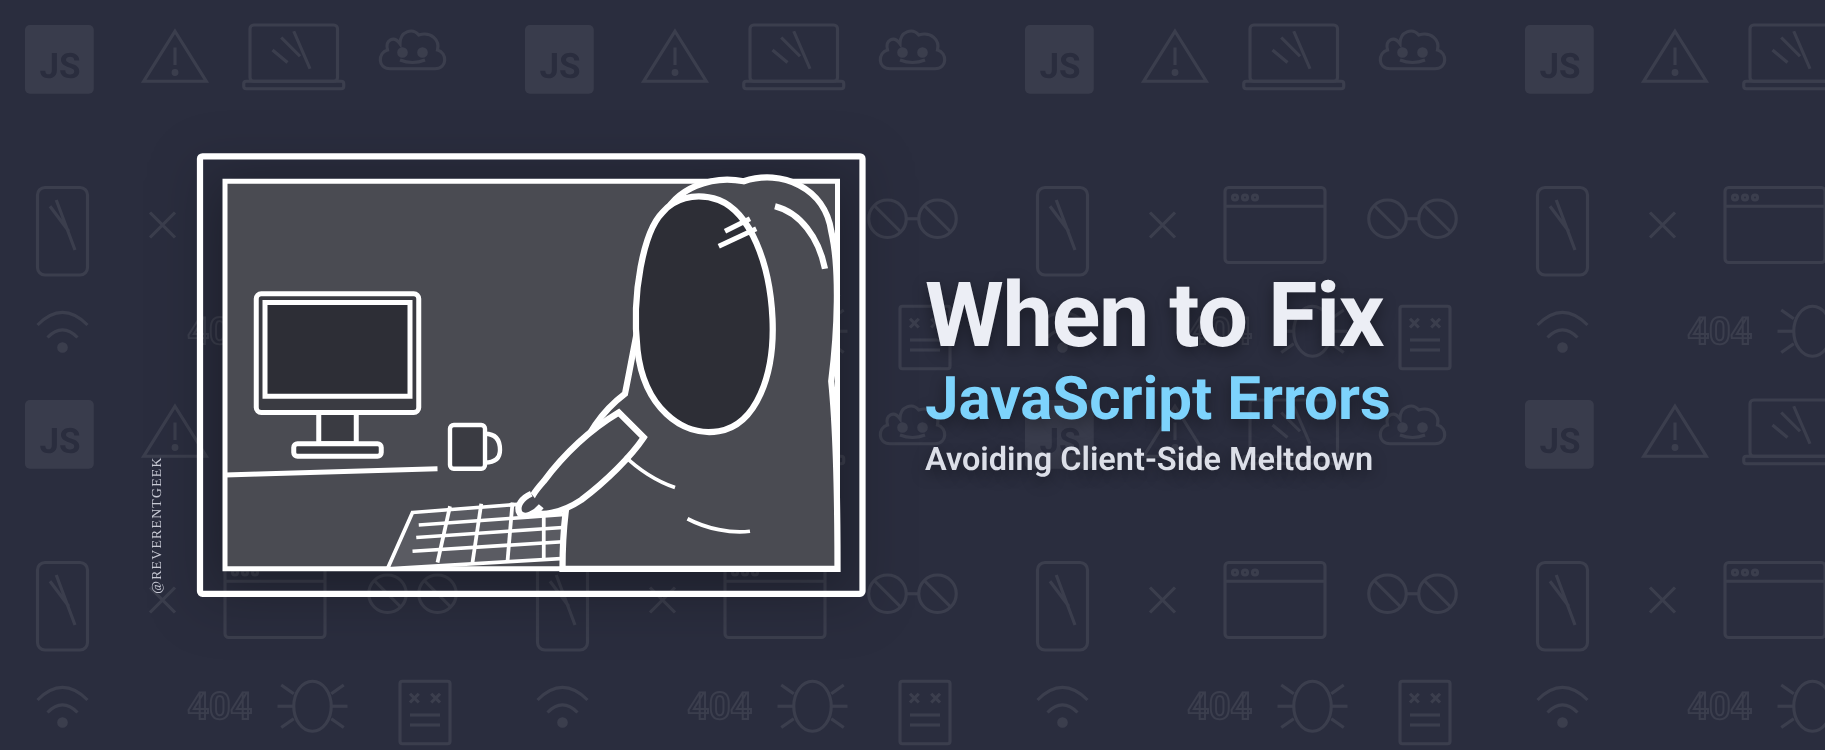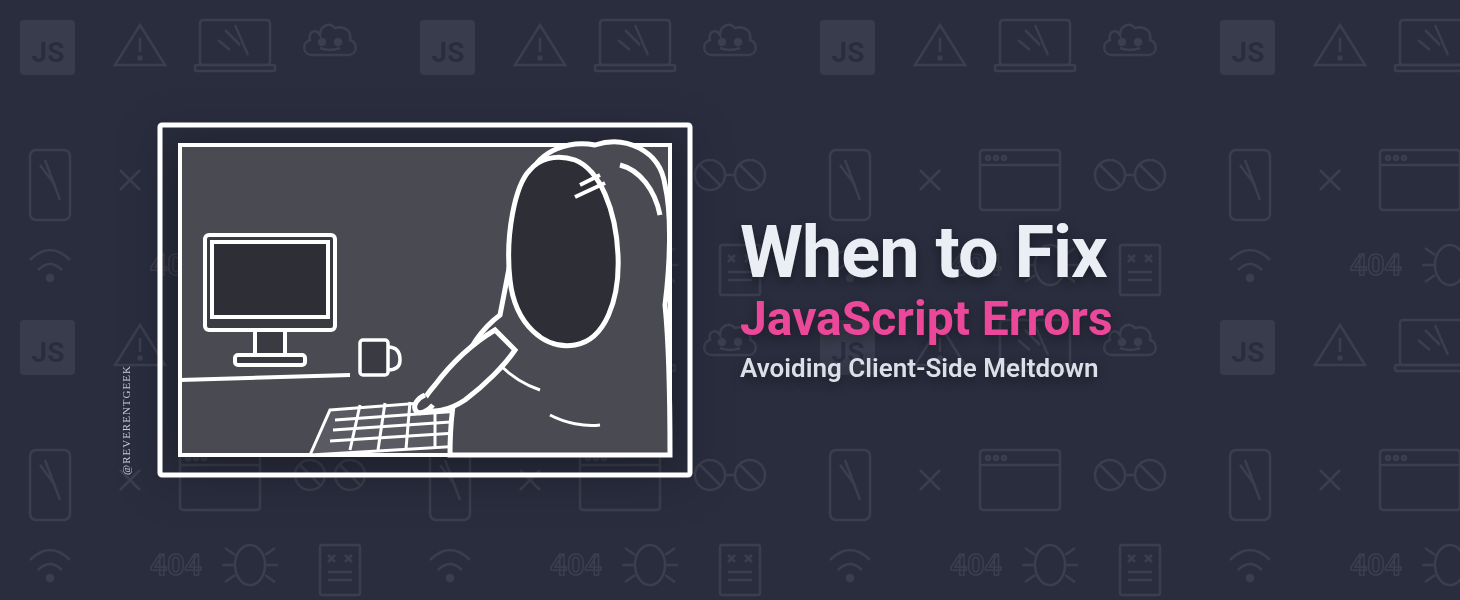--- a/index.html
+++ b/index.html
@@ -51,21 +51,21 @@
     font-weight: 700;
     line-height: 1.0;
     letter-spacing: -1px;
     color: #eceef5;
   }
   .subtitle-strong {
     font-size: 48px;
     font-weight: 700;
     line-height: 1.1;
     margin-top: 4px;
-    color: #ec4899;
+    color: #7dd3fc;
   }
   .subtitle-small {
     font-size: 26px;
     font-weight: 600;
     margin-top: 8px;
     color: #dcdfe8;
   }
   .credit {
     position: absolute;
     left: -18px;

